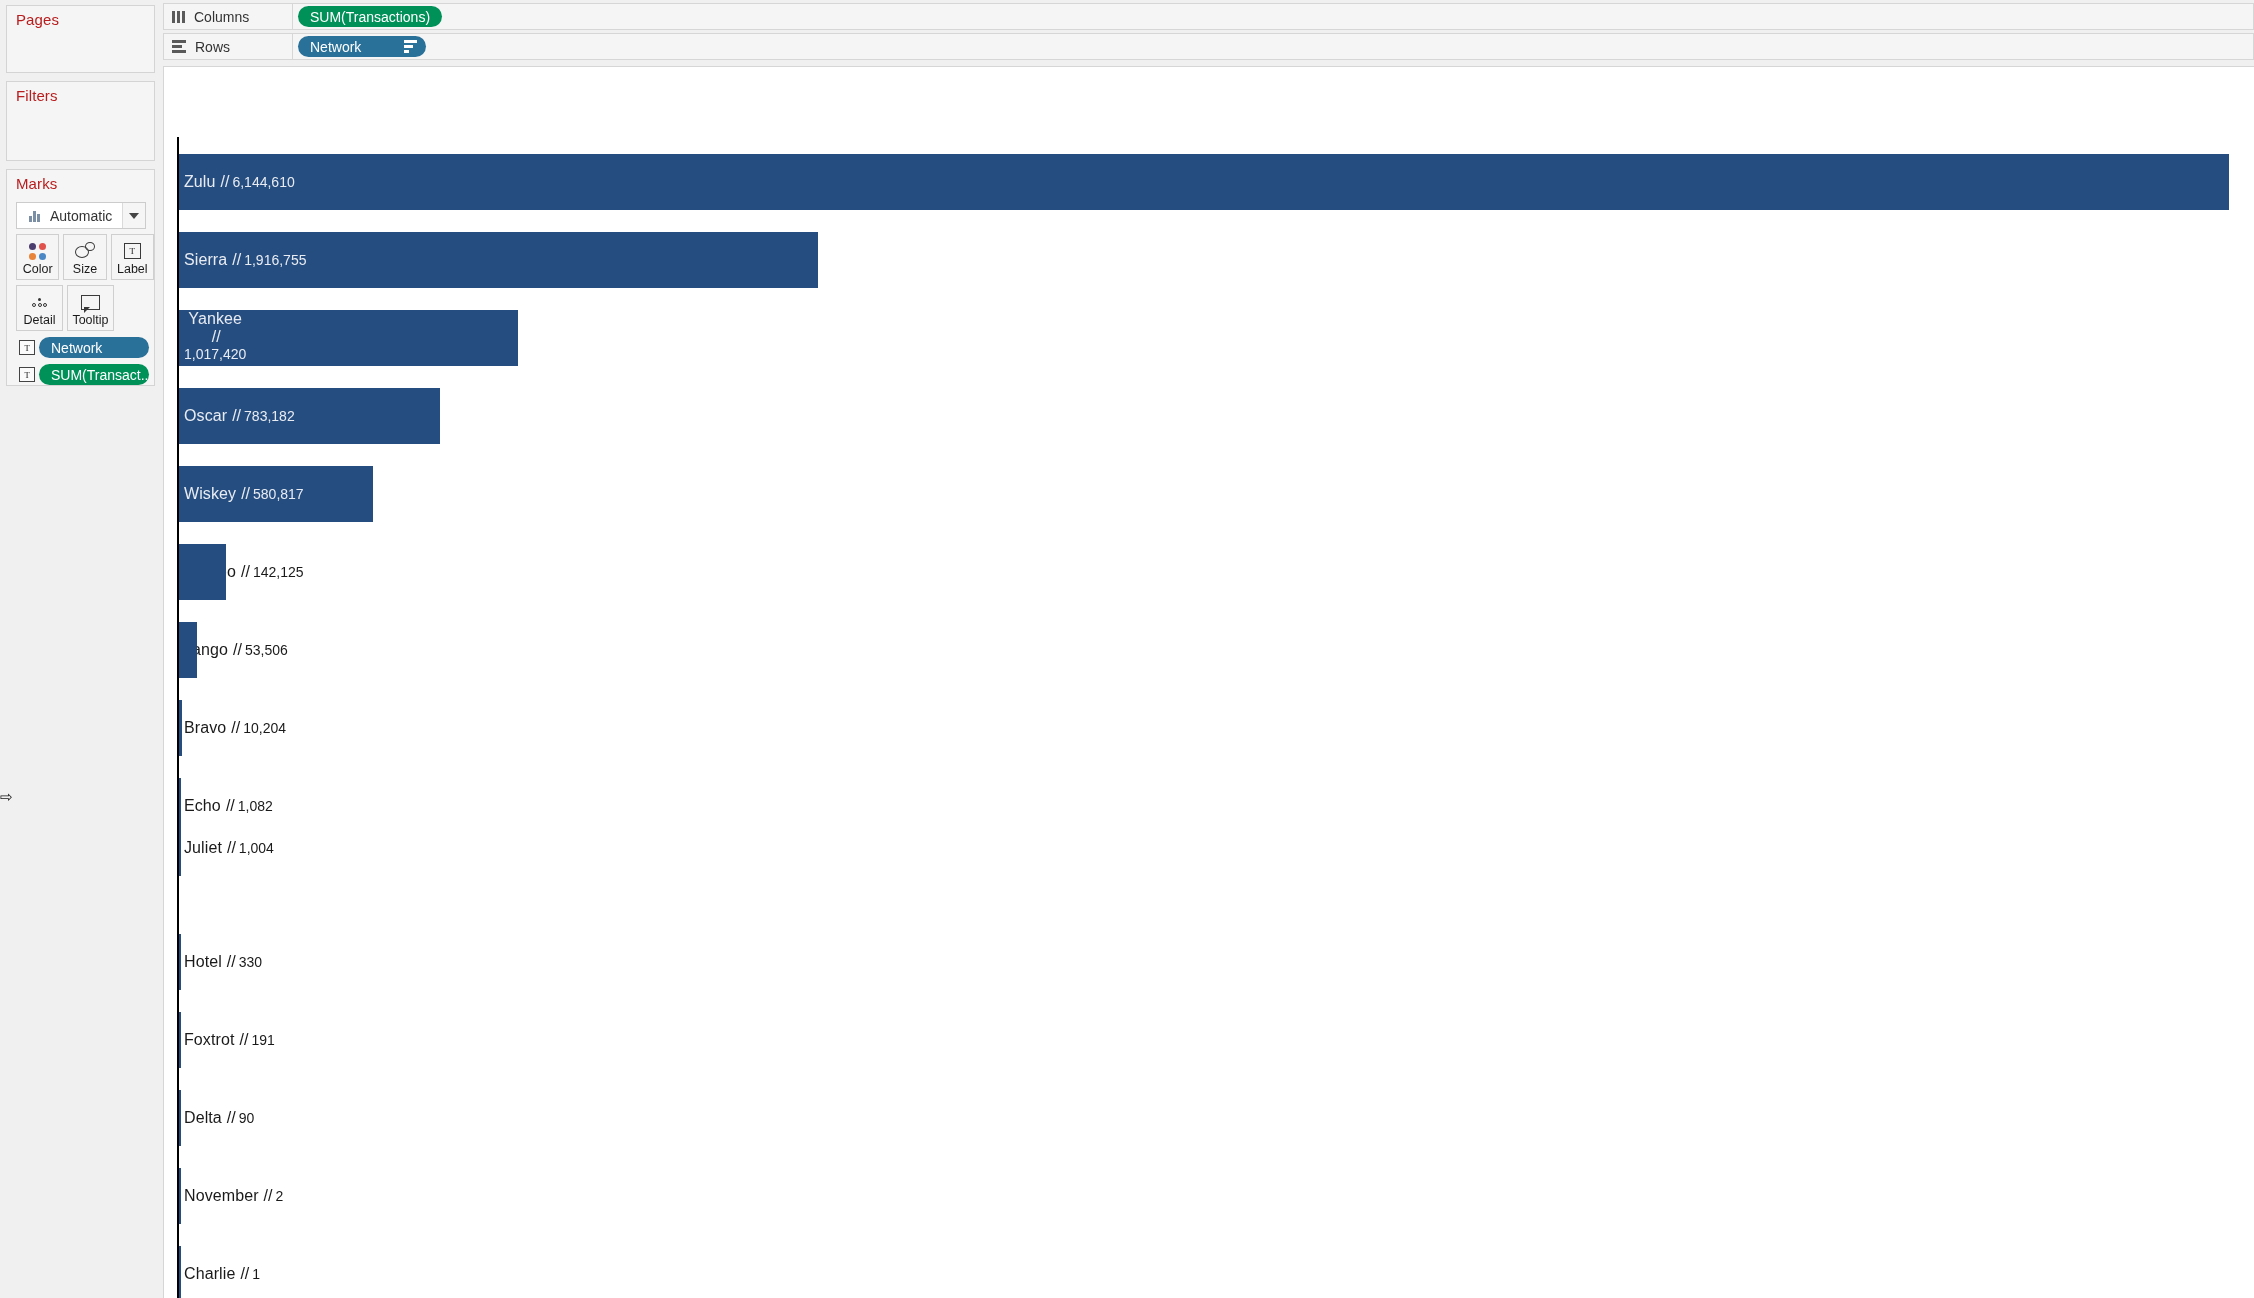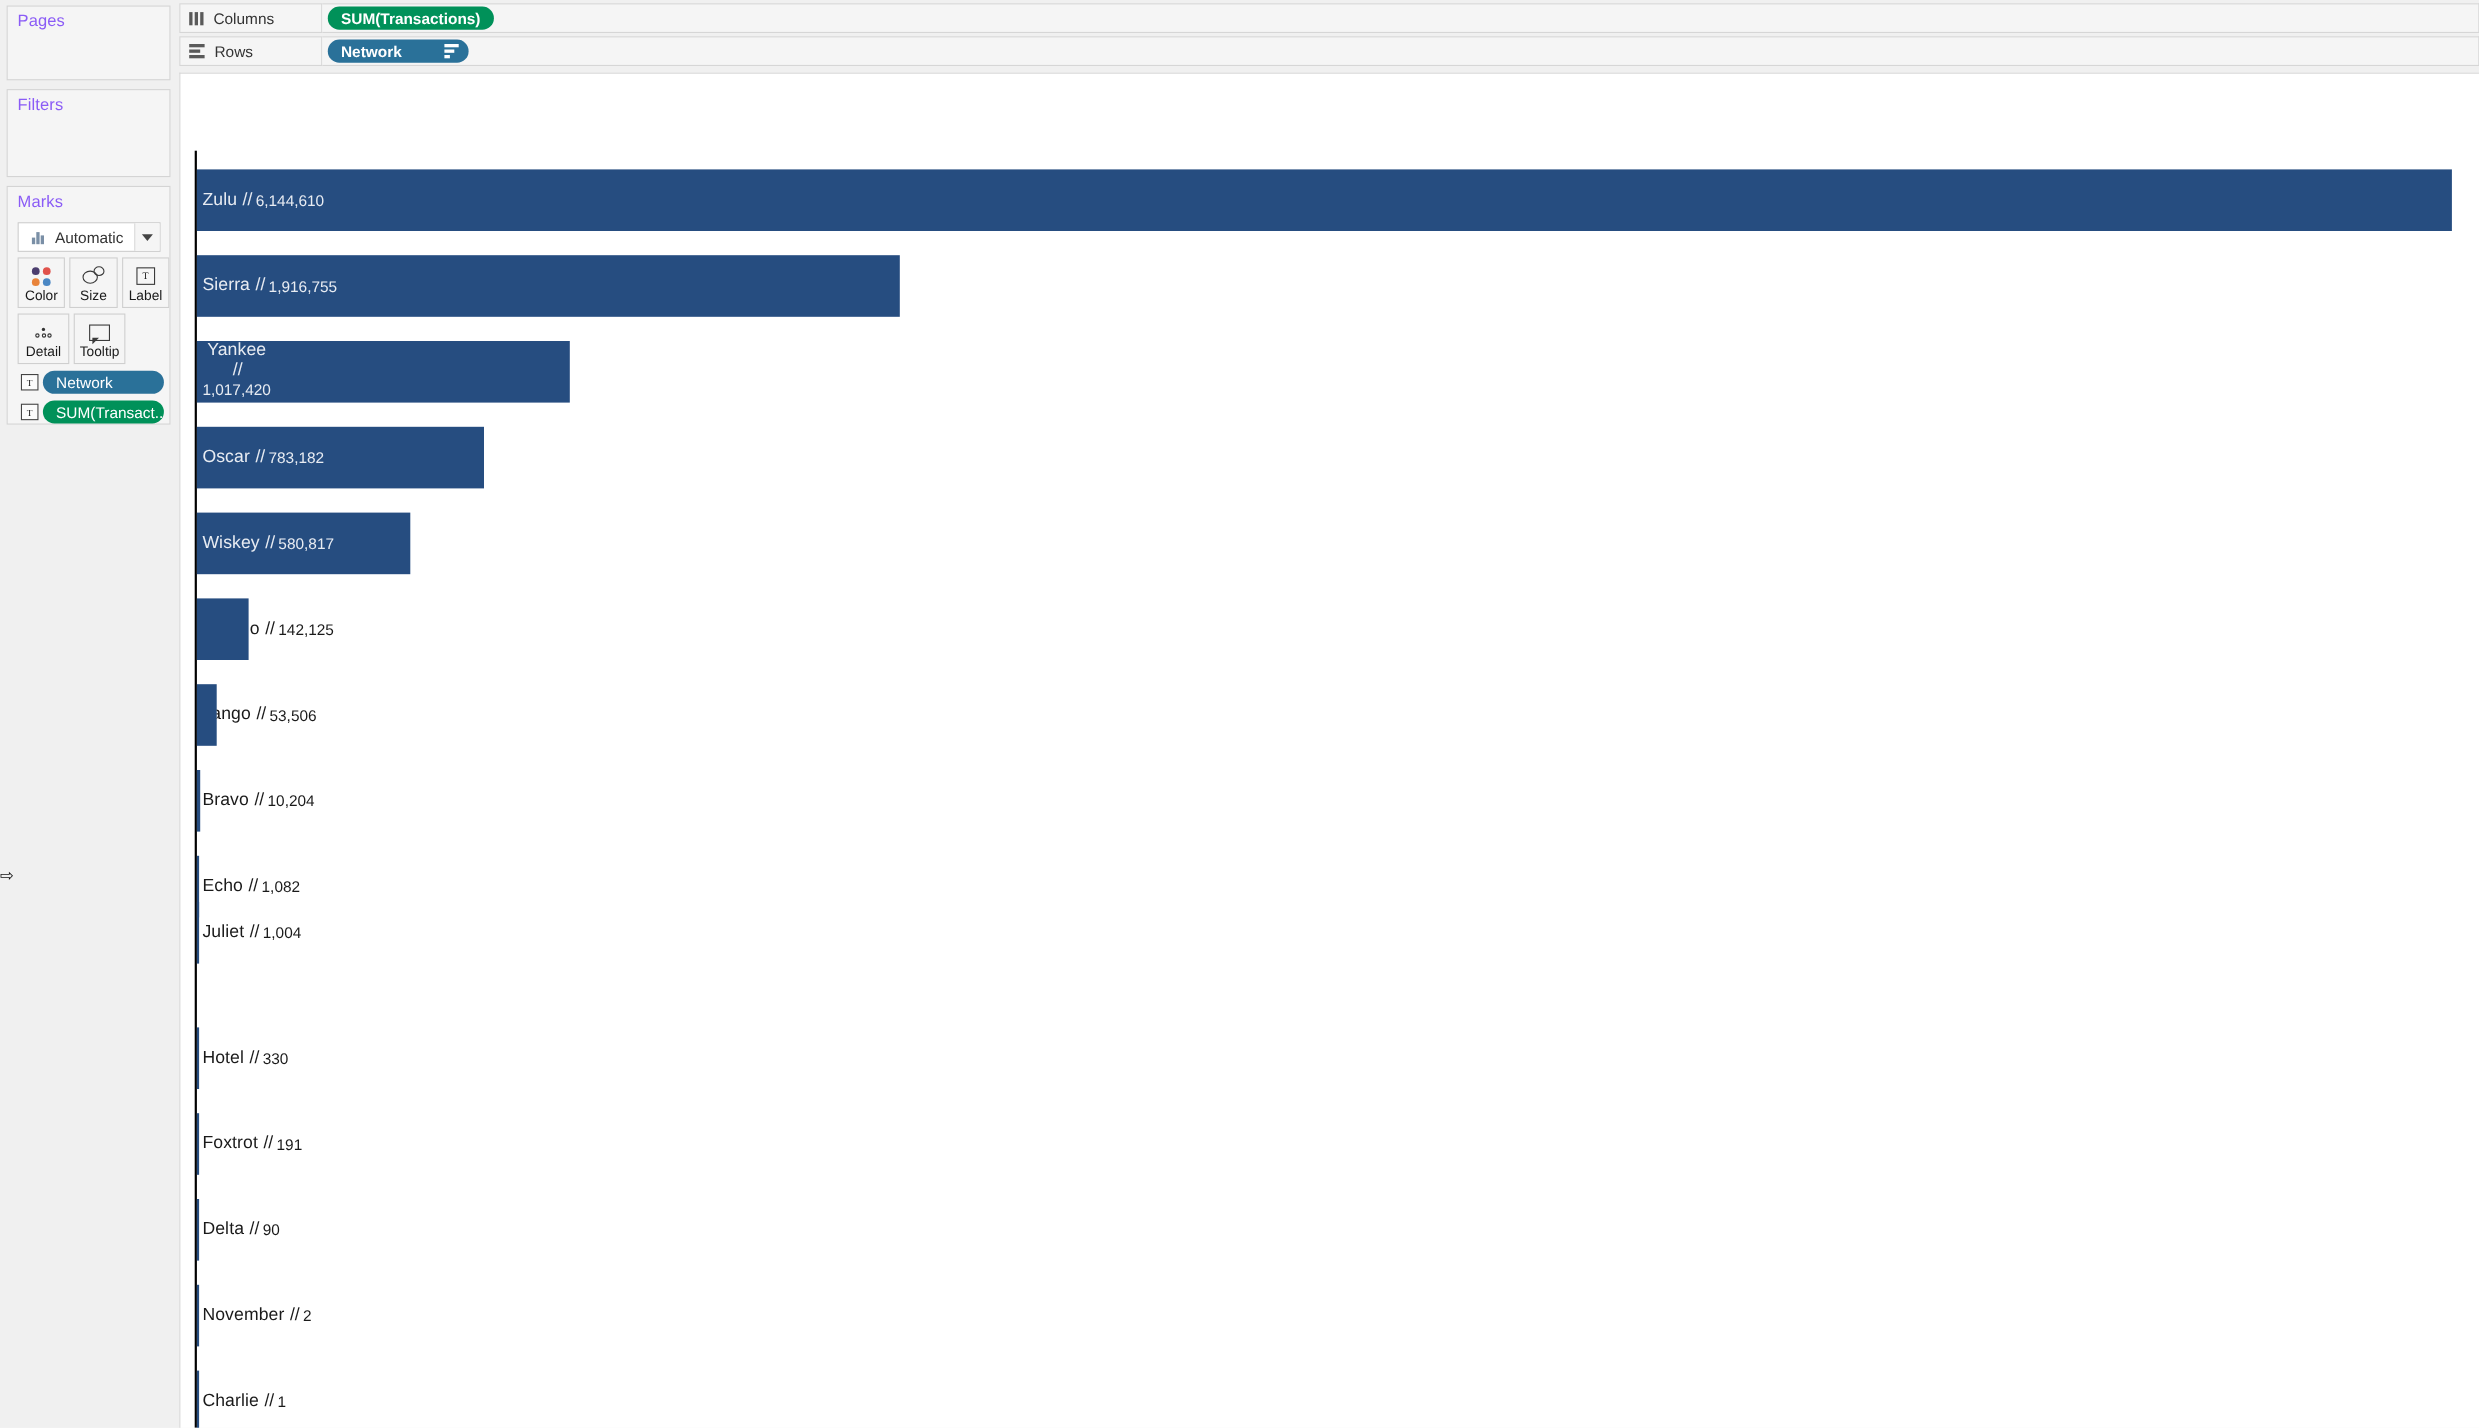--- a/index.html
+++ b/index.html
@@ -36,21 +36,21 @@
     position: relative;
   }
 
   .card {
     background: #f5f5f5;
     border: 1px solid #d4d4d4;
     box-sizing: border-box;
   }
   .card-title {
     font-size: 15px;
-    color: #8b5cf6;
+    color: #b91c1c;
     padding: 6px 8px 0 9px;
     letter-spacing: .1px;
     line-height: 16px;
   }
 
   #pages-card { height: 68px; }
   #filters-card { height: 80px; }
 
   #marks-card {
   }
@@ -244,21 +244,20 @@
   .shelf-drop {
     flex: 1;
     height: 27px;
     background: #f5f5f5;
     border: 1px solid #d6d6d6;
     border-left: none;
     box-sizing: border-box;
     display: flex;
     align-items: center;
     padding-left: 5px;
-    font-weight: bold;
   }
   .shelf .pill { height: 21px; font-size: 14px; }
   .pill-columns { min-width: 128px; justify-content: center; }
   .pill-rows { width: 128px; justify-content: flex-start; position: relative; padding-right: 26px;}
 
   
   .cols-icon { display:flex; align-items:flex-end; gap:2px; height:12px; }
   .cols-icon i{ display:block;width:3px;background:#5a5a5a;height:12px;}
   .cols-icon i:nth-child(2){height:12px;}
   

